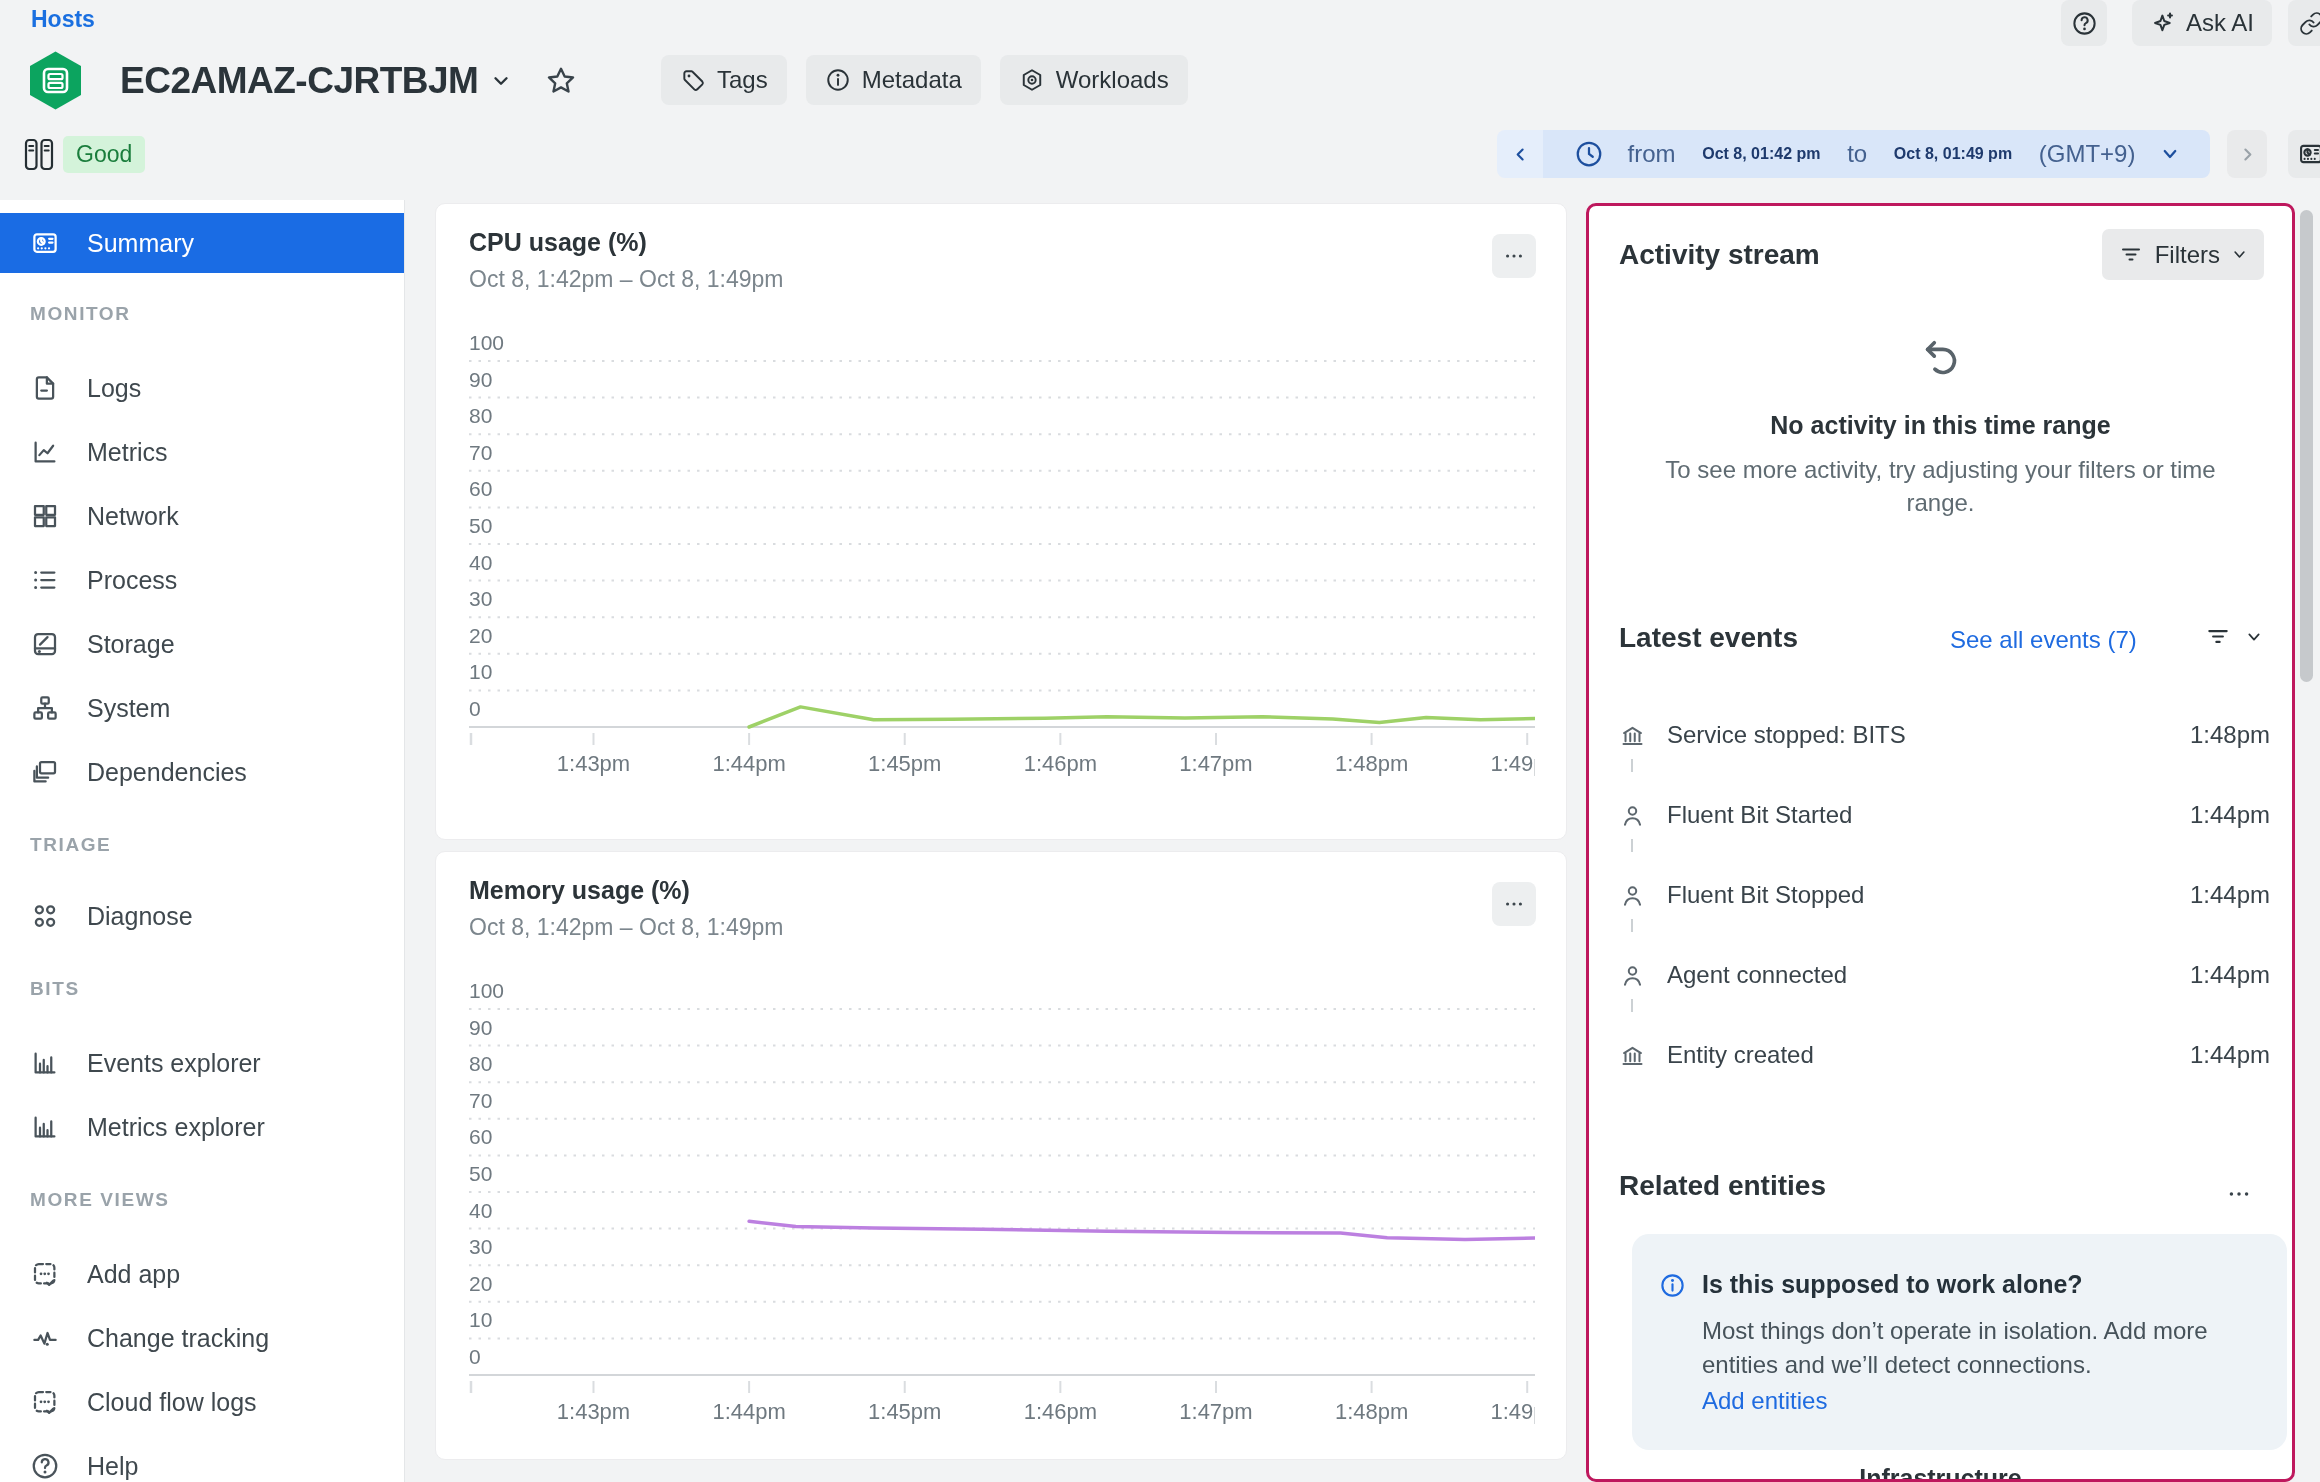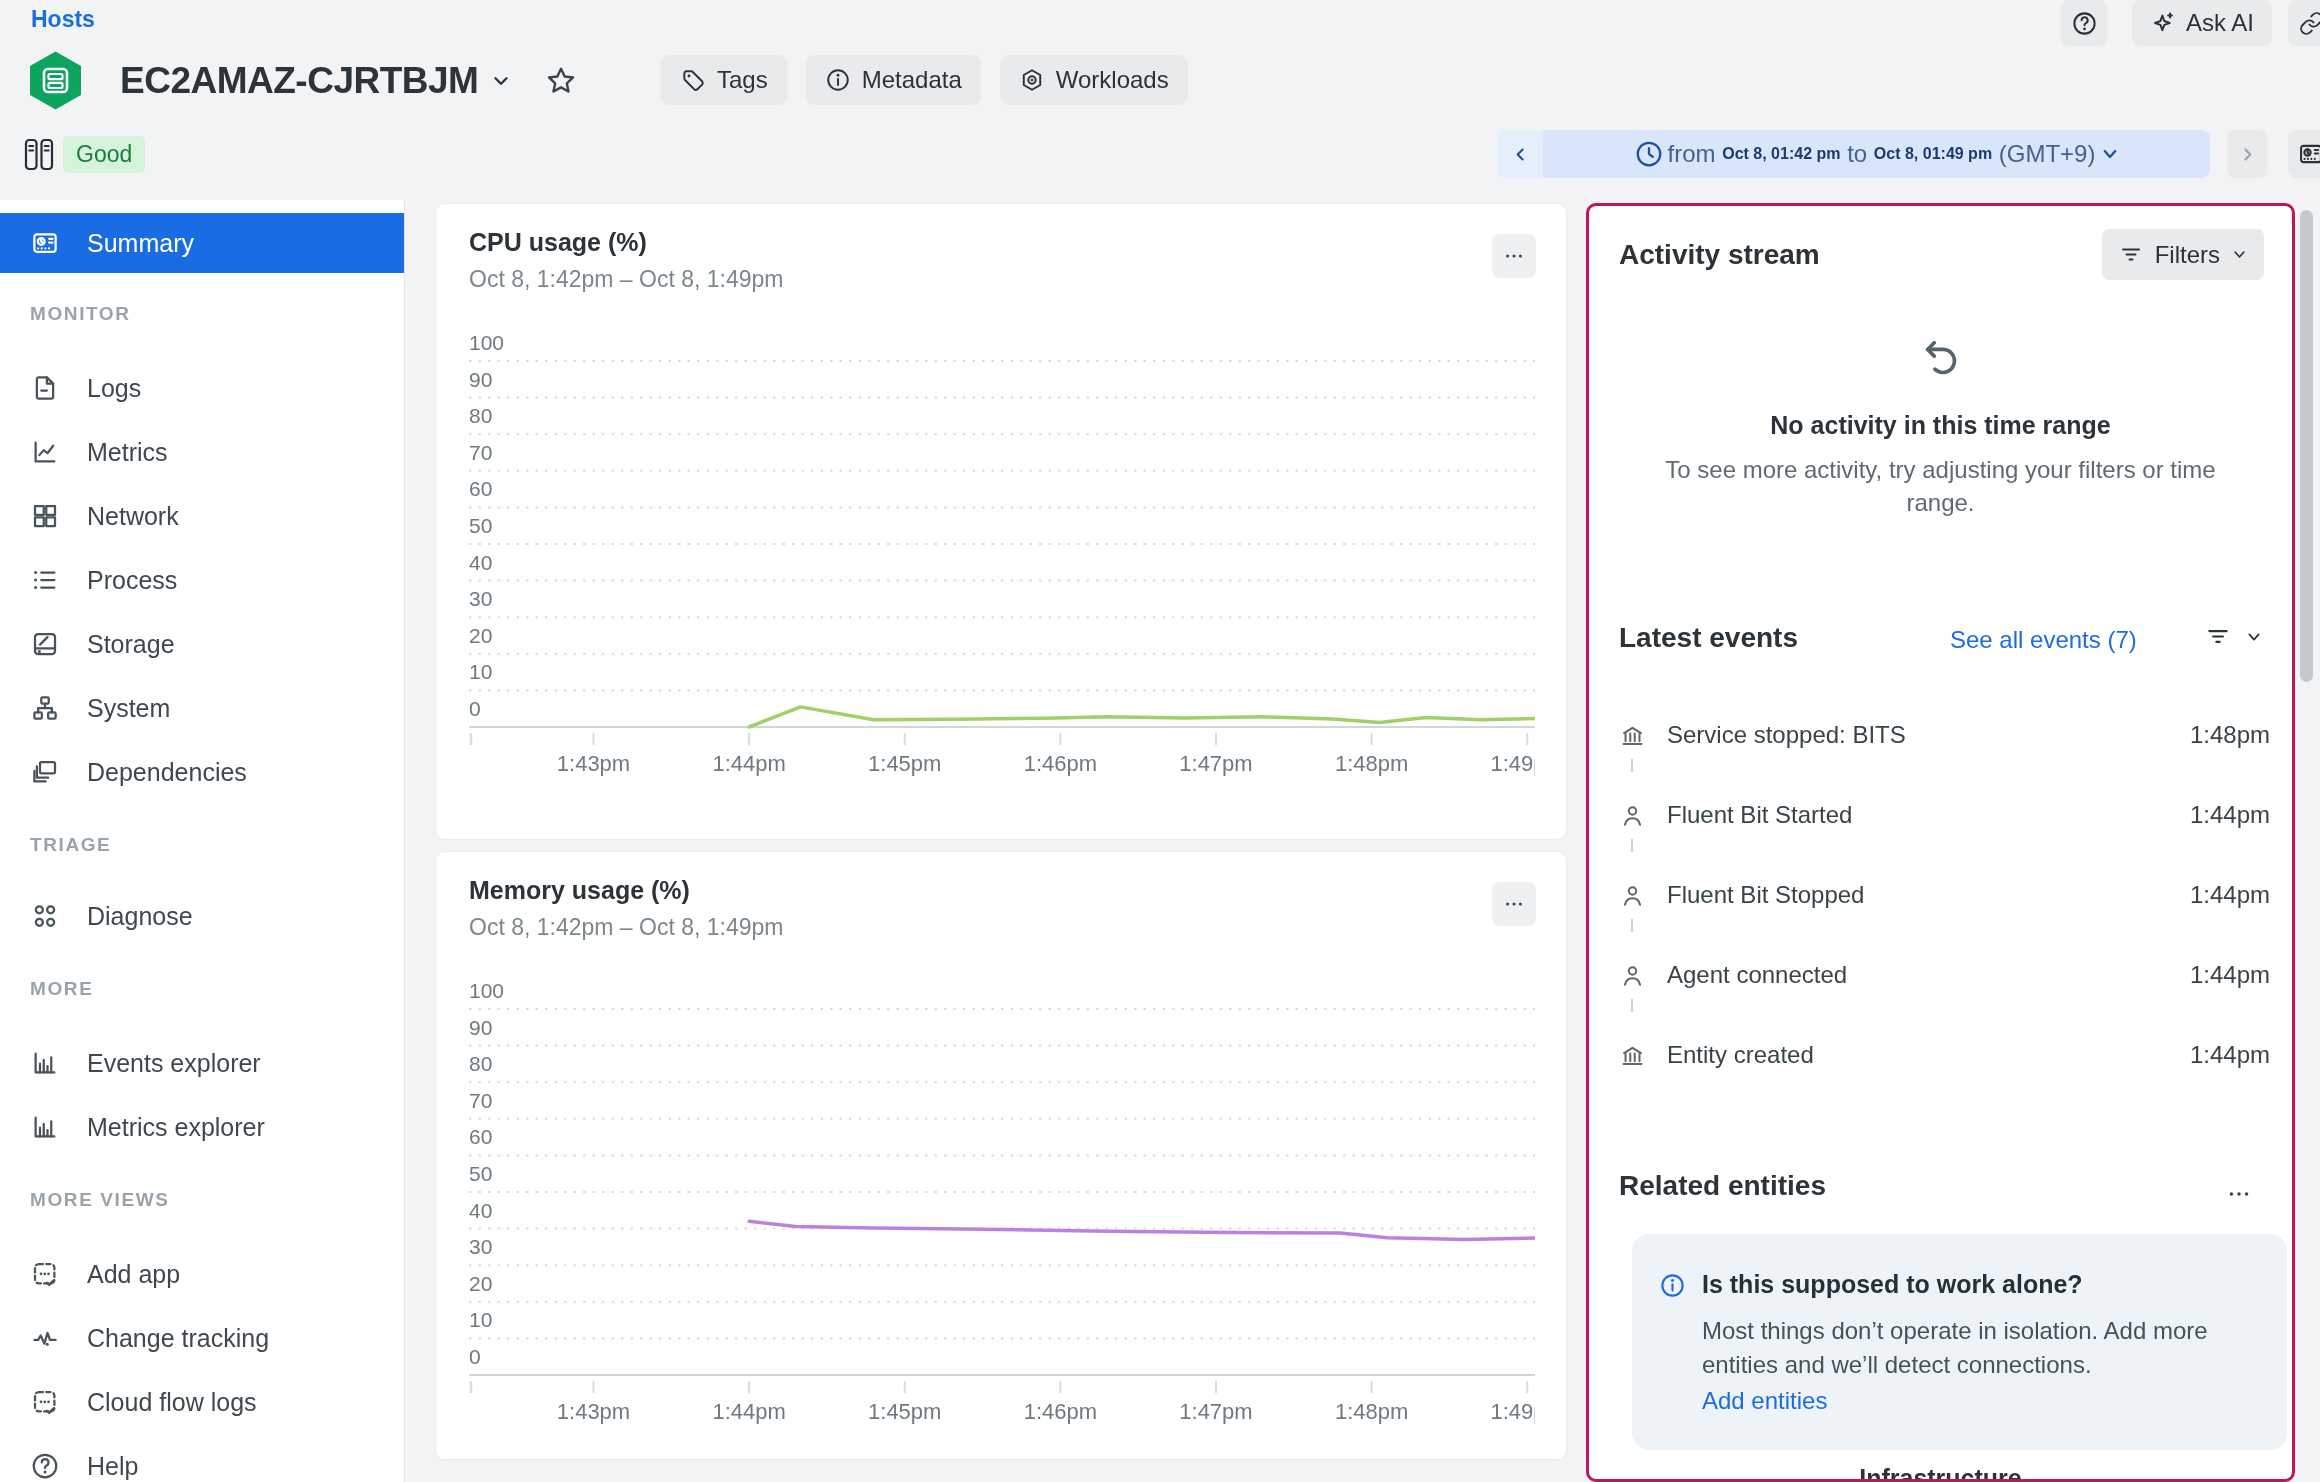--- a/index.html
+++ b/index.html
@@ -35,21 +35,21 @@
   .hosts-ico { width:30px; height:35px; color:#252e33; }
   .badge-good { margin-left:9px; background:#d4f3da; color:#1a7d3c; font-size:23px;
                 padding:5px 13px; border-radius:5px; }
 
   
   .time-row { left:1497px; top:130px; height:48px; display:flex; align-items:stretch; }
   .tb-back { width:46px; background:#e5eefb; border:none; border-radius:8px 0 0 8px; color:#1d4f9e;
              display:flex; align-items:center; justify-content:center; cursor:pointer; }
   .tb-back .i, .tb-next .i { width:17px; height:17px; }
   .tb-pill { width:667px; background:#d9e6f9; border-radius:0 8px 8px 0; display:flex;
-             align-items:center; justify-content:center; gap:0; cursor:pointer; }
+             align-items:center; justify-content:center; gap:20px; cursor:pointer; }
   .tb-pill .clock { width:30px; height:30px; color:#1d4f9e; margin-right:4px; }
   .tb-pill span { font-size:24px; color:#44618f; white-space:pre; }
   .tb-pill b { color:#1e3a6d; }
   .tb-pill .caret { width:18px; height:18px; color:#1d4f9e; margin-left:6px; }
   .tb-next { left:2227px; top:130px; width:40px; height:48px; background:#e9eaeb; border:none;
              border-radius:8px; color:#9aa2a8; display:flex; align-items:center; justify-content:center; }
   .tb-gad { left:2288px; top:130px; width:46px; height:48px; }
   .tb-gad .i { width:28px; height:28px; }
 
   
@@ -356,21 +356,21 @@
       <span class="i">
         <svg viewBox="0 0 24 24" fill="none" stroke="currentColor" stroke-width="1.8" stroke-linecap="round" stroke-linejoin="round">
           <circle cx="7.5" cy="7" r="2.8"></circle>
           <circle cx="16.5" cy="7" r="2.8"></circle>
           <circle cx="7.5" cy="17" r="2.8"></circle>
           <circle cx="16.5" cy="17" r="2.8"></circle>
         </svg>
       </span>
       <span>Diagnose</span>
     </div>
-    <div class="nav-label">MORE</div>
+    <div class="nav-label">BITS</div>
     <div class="nav-item">
       <span class="i">
         <svg viewBox="0 0 24 24" fill="none" stroke="currentColor" stroke-width="1.8" stroke-linecap="round" stroke-linejoin="round">
           <path d="M4.5 4.5v15h15"></path>
           <path d="M8 19.5v-7M11 19.5V9.5M14 19.5v-5M17 19.5V7.5"></path>
         </svg>
       </span>
       <span>Events explorer</span>
     </div>
     <div class="nav-item">

